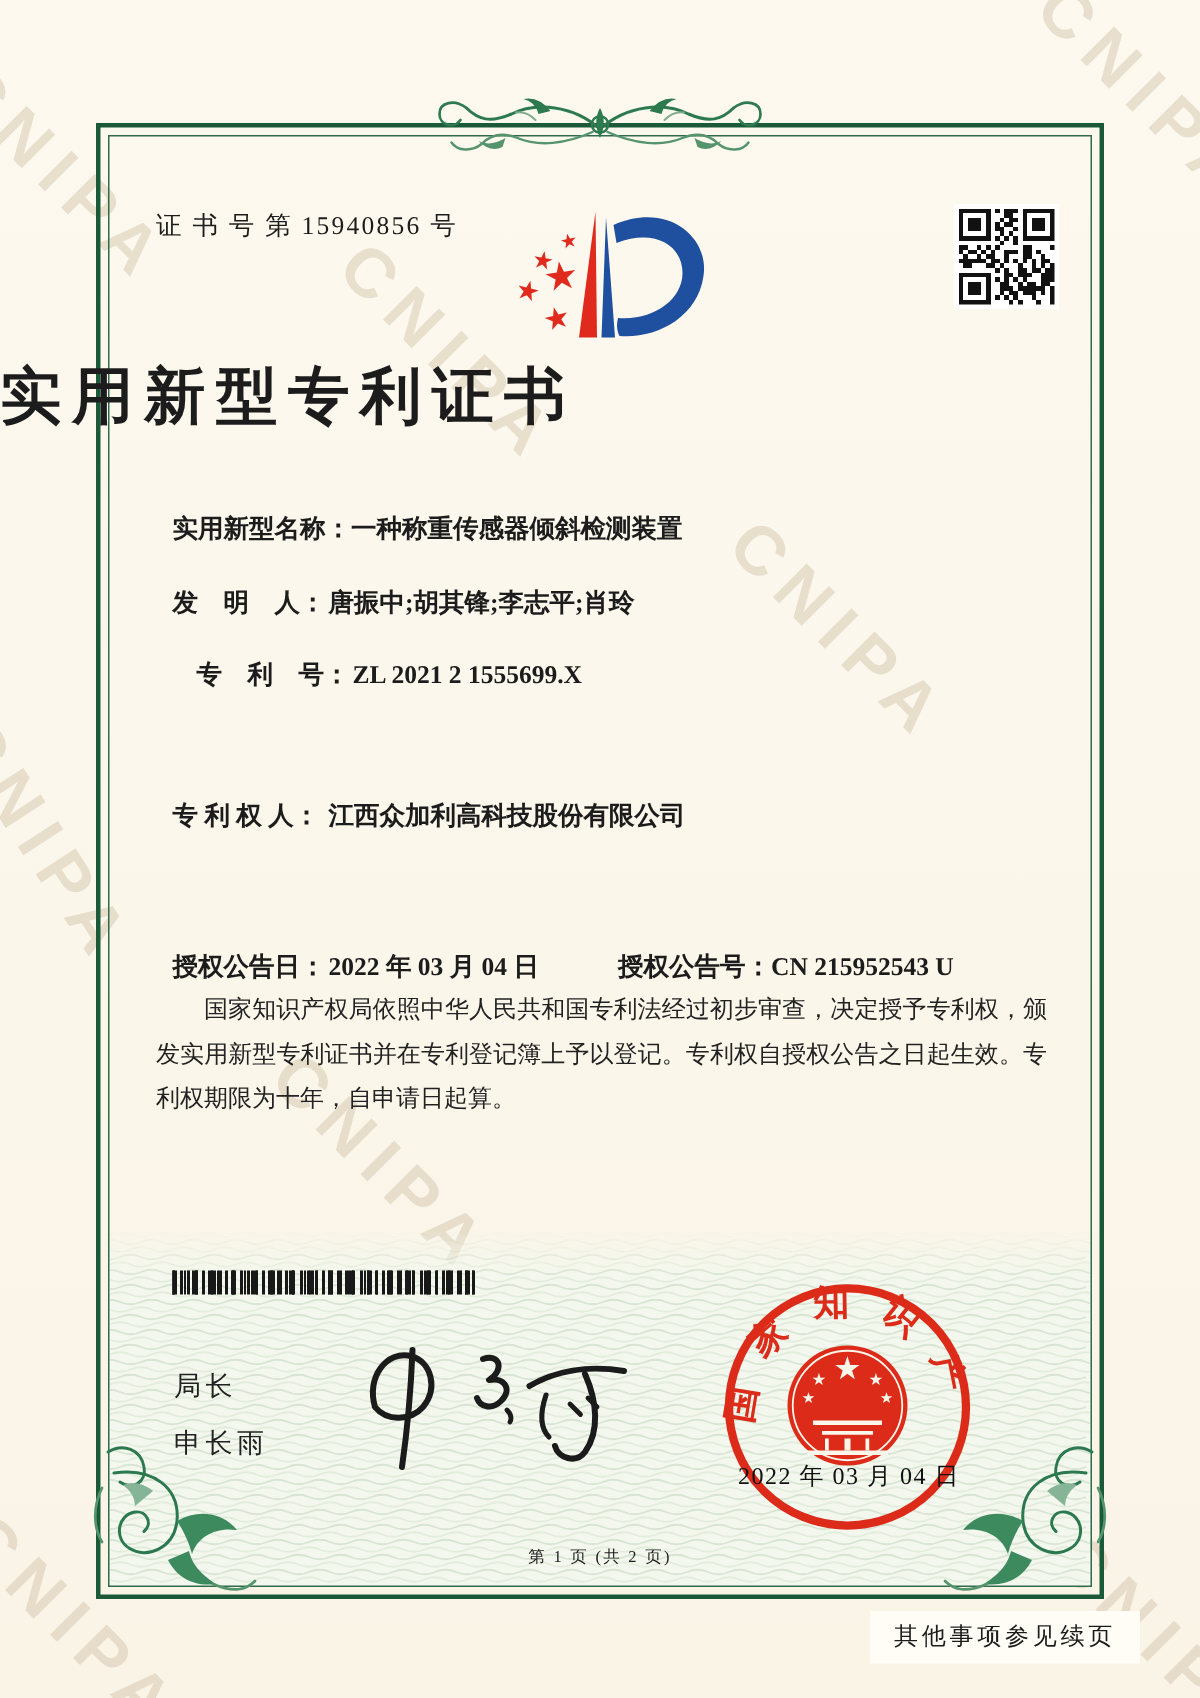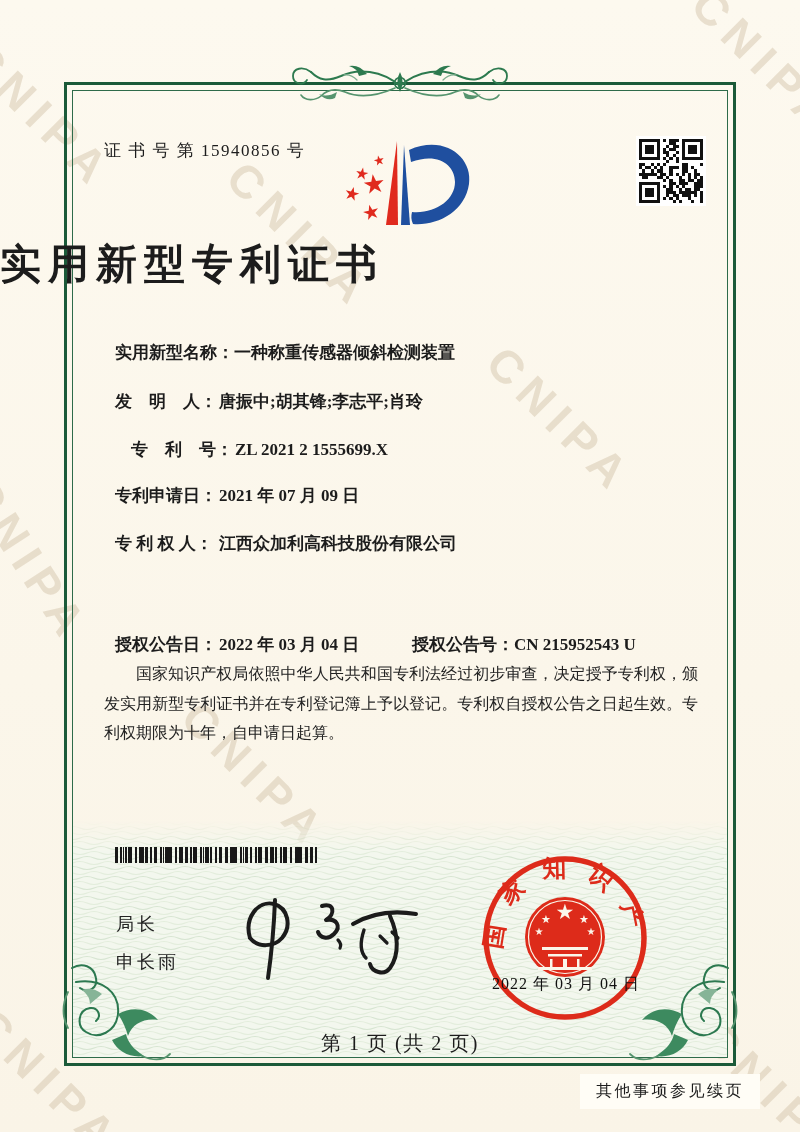--- a/index.html
+++ b/index.html
@@ -62,21 +62,21 @@
              font-family:"Liberation Sans","DejaVu Sans",sans-serif;
              font-size:18px; letter-spacing:3px; color:#222; }
   .signer-title { top:912px; } .signer-name { top:950px; }
   .signature { position:absolute; left:230px; top:878px; width:198px; height:108px; z-index:2; }
 
   .seal      { position:absolute; left:480px; top:853px; width:170px; height:170px; z-index:3; }
   .seal-date { position:absolute; left:488px; top:974px; width:156px; text-align:center;
                font-size:16px; letter-spacing:1px; color:#111; z-index:4; }
 
   .page-num { position:absolute; left:0; right:0; top:1030px; text-align:center;
-              font-size:20px; letter-spacing:1.5px; z-index:2; }
+              font-size:11px; letter-spacing:1.5px; z-index:2; }
   .note-wrap { position:absolute; left:0; right:16px; top:1074px; display:flex;
                justify-content:flex-end; z-index:2; }
   .note-wrap span { background:#fffdf6; padding:7px 16px; font-size:16px;
                     letter-spacing:2.5px; transform:translateX(-24px); }
 </style>
 </head>
 <body>
 
 <div class="page">
 
@@ -341,23 +341,20 @@
 
   <div class="row r0">
     <span class="lbl">实用新型名称：</span><span class="val">一种称重传感器倾斜检测装置</span>
   </div>
   <div class="row r1">
     <span class="lbl">发　明　人：</span><span class="val">唐振中;胡其锋;李志平;肖玲</span>
   </div>
   <div class="row r2">
     <span class="lbl">专　利　号：</span><span class="val">ZL 2021 2 1555699.X</span>
   </div>
-  <div class="row r3">
-    <span class="lbl">专利申请日：</span><span class="val">2021 年 07 月 09 日</span>
-  </div>
   <div class="row r4">
     <span class="lbl">专 利 权 人：</span><span class="val">江西众加利高科技股份有限公司</span>
   </div>
   <div class="row r6">
     <span class="lbl">授权公告日：</span><span class="val">2022 年 03 月 04 日</span>
     <span class="pair2">
       <span>授权公告号：</span><span>CN 215952543 U</span>
     </span>
   </div>
 

